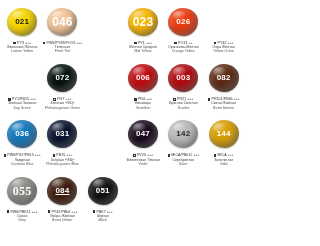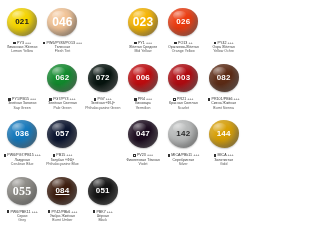--- a/index.html
+++ b/index.html
@@ -171,34 +171,20 @@
           <div class="cell" style="width: 40.3px;">
             <div class="caption">
               <div class="pig"><span class="sq" style="background: rgb(51, 51, 51);"></span><span>PY1/PB15 </span><span class="stars">+++</span></div>
               <div class="nm-ru">Зелёная Золотая</div>
               <div class="nm-en">Sap Green</div>
             </div>
           </div>
           <div class="cell" style="width: 40.3px;">
             <div class="blob-wrap">
               <div class="blob" style="width: 30px; height: 28px;">
-                <div class="body" style="background: radial-gradient(at 34% 26%, rgb(18, 139, 46) 0%, rgb(18, 139, 46) 45%, rgba(0, 0, 0, 0.3) 125%);"></div>
-                <div class="gloss"></div>
-                <div class="code" style="color: rgb(255, 255, 255); font-size: 8px;">062</div>
-              </div>
-            </div>
-            <div class="caption">
-              <div class="pig"><span class="sq" style="background: rgb(51, 51, 51);"></span><span>PG7/PY3 </span><span class="stars">+++</span></div>
-              <div class="nm-ru">Зелёная Светлая</div>
-              <div class="nm-en">Pale Green</div>
-            </div>
-          </div>
-          <div class="cell" style="width: 40.3px;">
-            <div class="blob-wrap">
-              <div class="blob" style="width: 30px; height: 28px;">
                 <div class="body" style="background: radial-gradient(at 34% 26%, rgb(7, 20, 15) 0%, rgb(7, 20, 15) 45%, rgba(0, 0, 0, 0.3) 125%);"></div>
                 <div class="gloss"></div>
                 <div class="code" style="color: rgb(255, 255, 255); font-size: 8px;">072</div>
               </div>
             </div>
             <div class="caption">
               <div class="pig"><span class="sq" style="background: transparent;"></span><span>PG7 </span><span class="stars">+++</span></div>
               <div class="nm-ru">Зелёная «ФЦ»</div>
               <div class="nm-en">Phthalocyanine Green</div>
             </div>
@@ -263,21 +249,21 @@
               <div class="pig"><span class="sq" style="background: rgb(51, 51, 51);"></span><span>PW6/PG7/PB15 </span><span class="stars">+++</span></div>
               <div class="nm-ru">Лазурная</div>
               <div class="nm-en">Cerulean Blue</div>
             </div>
           </div>
           <div class="cell" style="width: 40.3px;">
             <div class="blob-wrap">
               <div class="blob" style="width: 30px; height: 28px;">
                 <div class="body" style="background: radial-gradient(at 34% 26%, rgb(11, 21, 48) 0%, rgb(11, 21, 48) 45%, rgba(0, 0, 0, 0.3) 125%);"></div>
                 <div class="gloss"></div>
-                <div class="code" style="color: rgb(255, 255, 255); font-size: 8px;">057</div>
+                <div class="code" style="color: rgb(255, 255, 255); font-size: 8px;">031</div>
               </div>
             </div>
             <div class="caption">
               <div class="pig"><span class="sq" style="background: transparent;"></span><span>PB15 </span><span class="stars">+++</span></div>
               <div class="nm-ru">Голубая «ФЦ»</div>
               <div class="nm-en">Phthalocyanine Blue</div>
             </div>
           </div>
         </div>
         <div class="row" style="width: 120.9px;">

